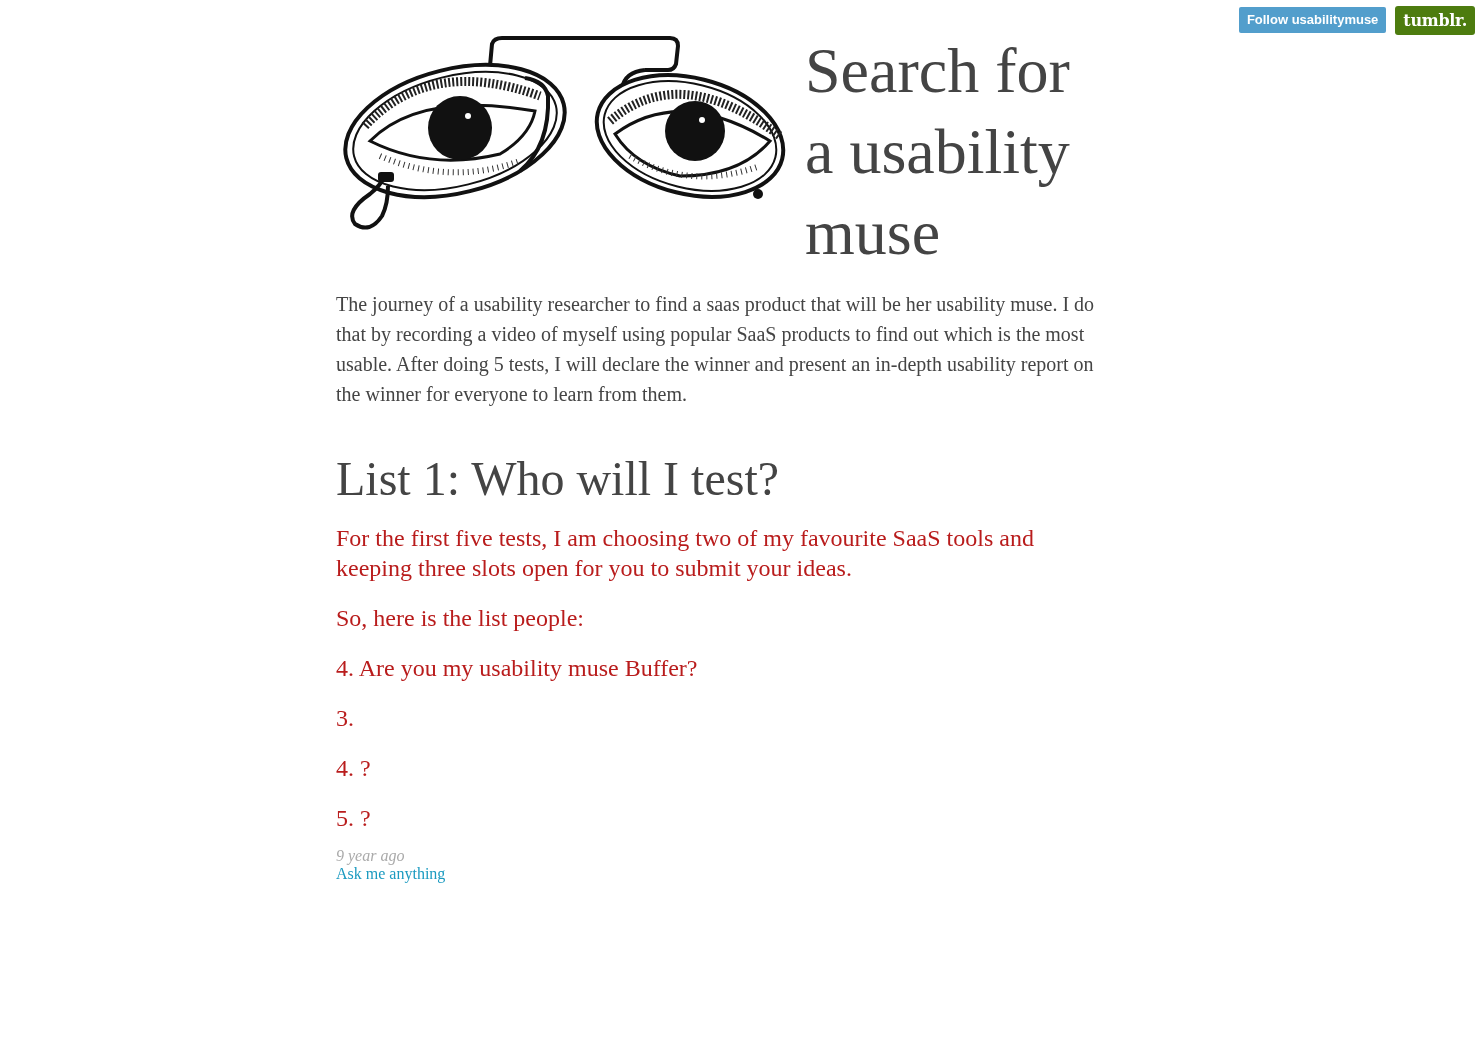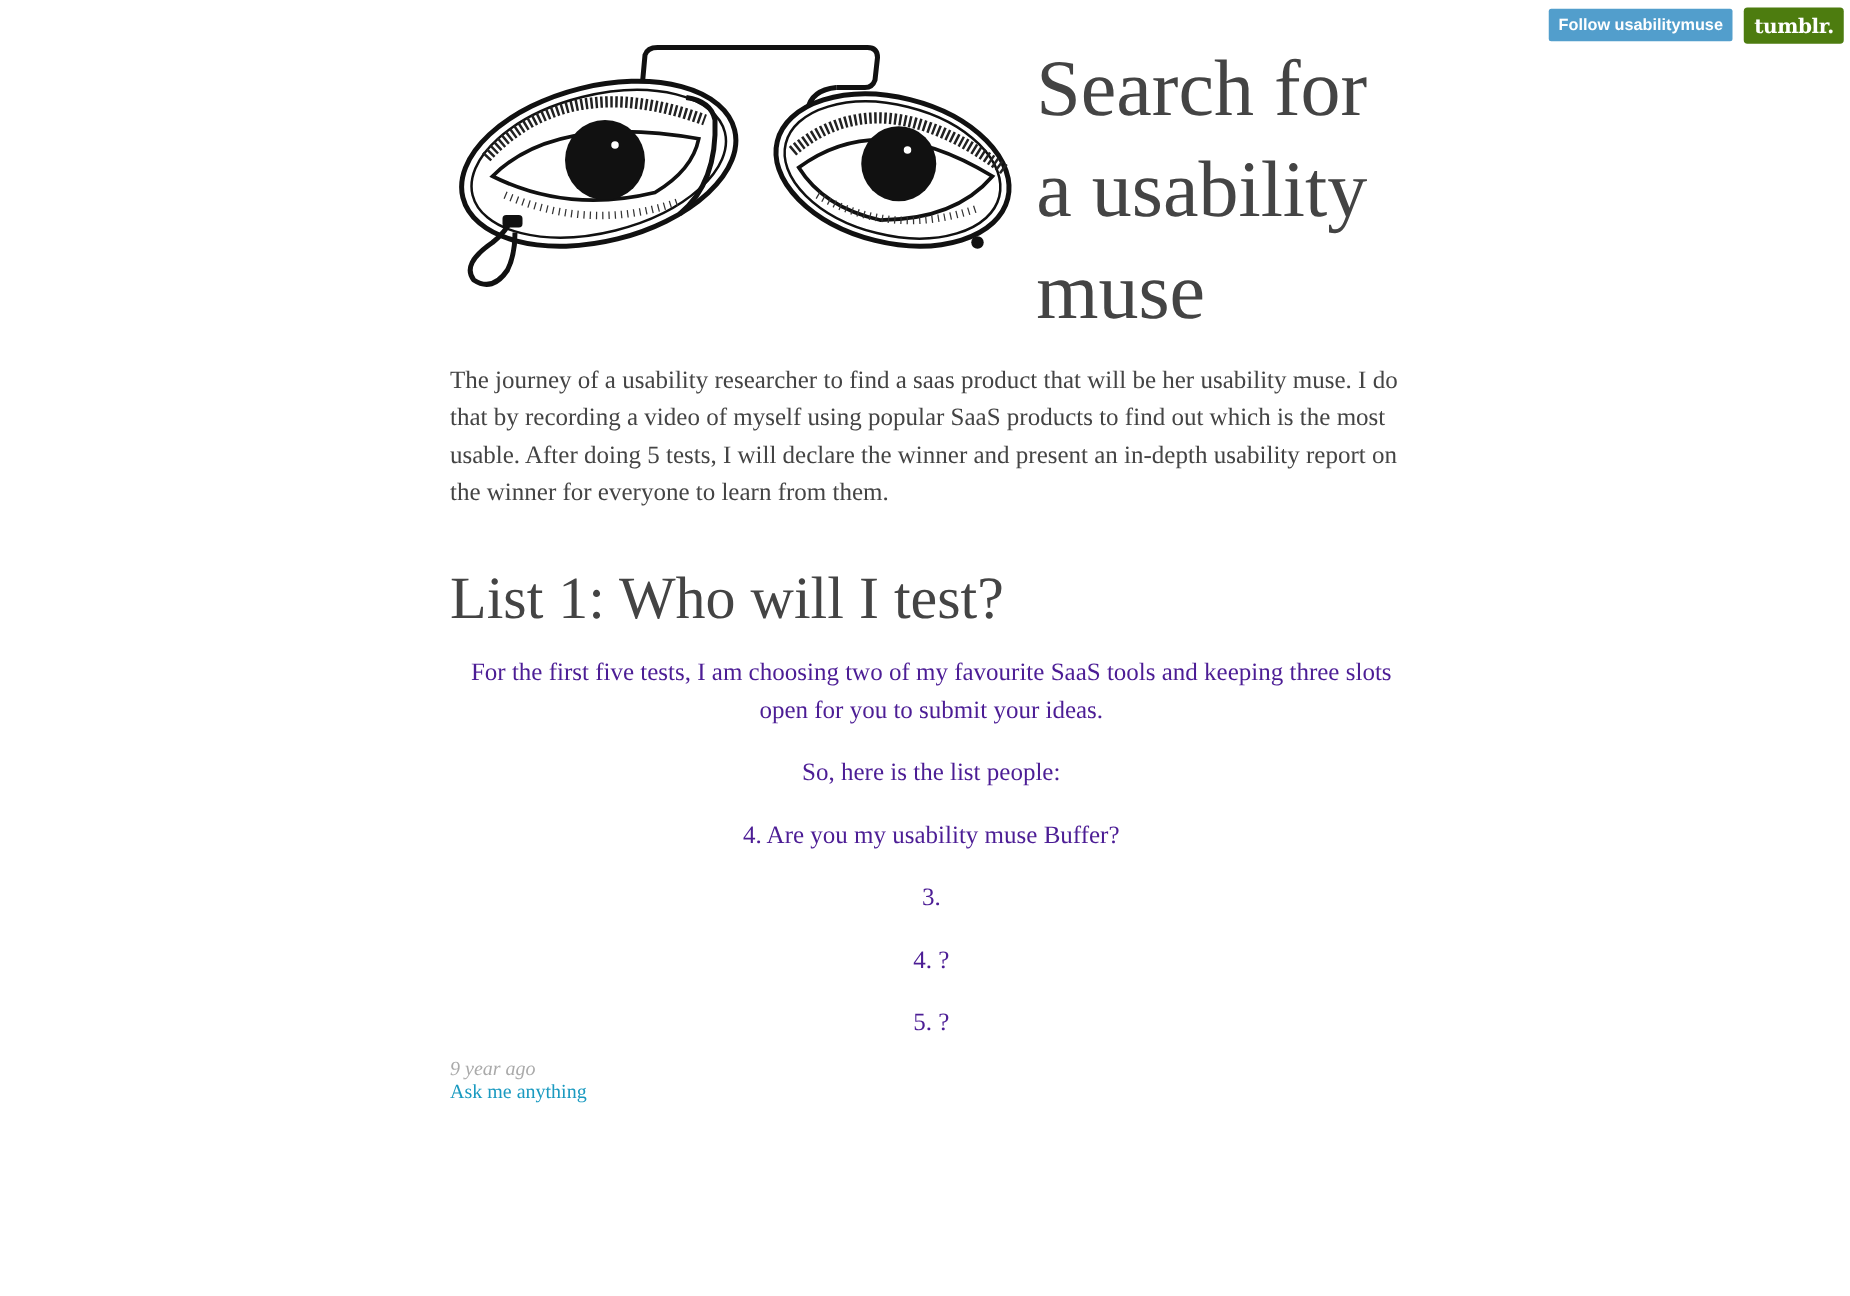--- a/index.html
+++ b/index.html
@@ -14,41 +14,40 @@
     .follow-btn {
       background: #529ecc; color: #ffffff; font-family: "Liberation Sans", sans-serif;
       font-weight: bold; font-size: 13px; height: 26px; line-height: 26px; padding: 0 8px;
       border-radius: 2px; cursor: pointer;
     }
     .tumblr-logo {
       background: #4d7c0f; color: #ffffff; font-family: "DejaVu Serif", serif; font-weight: bold;
       font-size: 16px; height: 29px; line-height: 29px; padding: 0 8px; border-radius: 3px;
       letter-spacing: -0.3px; cursor: pointer; margin-top: 1px;
     }
-    .wrap { position: absolute; left: 360px; top: 0; width: 770px; }
+    .wrap { position: absolute; left: 336px; top: 0; width: 770px; }
     .header { position: relative; height: 265px; }
     .header-image { position: absolute; left: 4px; top: 36px; width: 450px; height: 195px; }
     .blog-title {
       position: absolute; left: 469px; top: 30px; width: 300px;
       font-family: "Liberation Serif", serif; font-size: 64px; line-height: 81px;
       color: #444444; margin: 0; font-weight: normal;
     }
     .description {
       font-family: "Liberation Serif", serif; font-size: 20px; line-height: 30px; color: #444444;
       margin: 24px 0 0 0;
     }
     .post { margin-top: 40px; }
     .post-title {
       font-family: "Liberation Serif", serif; font-size: 48px; line-height: 60px; font-weight: normal;
       color: #444444; margin: 0 0 14px 0;
     }
     .post p {
-      font-family: "Liberation Serif", serif; font-size: 20px; line-height: 30px; margin: 0 0 20px 0;
-      color: #4c1d95;
-      text-align: center;
+      font-family: "Liberation Serif", serif; font-size: 24px; line-height: 30px; margin: 0 0 20px 0;
+      color: #b91c1c;
     }
     .post-date {
       font-family: "Liberation Serif", serif; font-style: italic; font-size: 16px; color: #aaaaaa;
       margin-top: -6px; display: block; cursor: pointer;
     }
     .ask-link {
       font-family: "Liberation Serif", serif; font-size: 16px; color: #1a9ac0; display: block;
       cursor: pointer; text-decoration: none;
     }
   </style>

